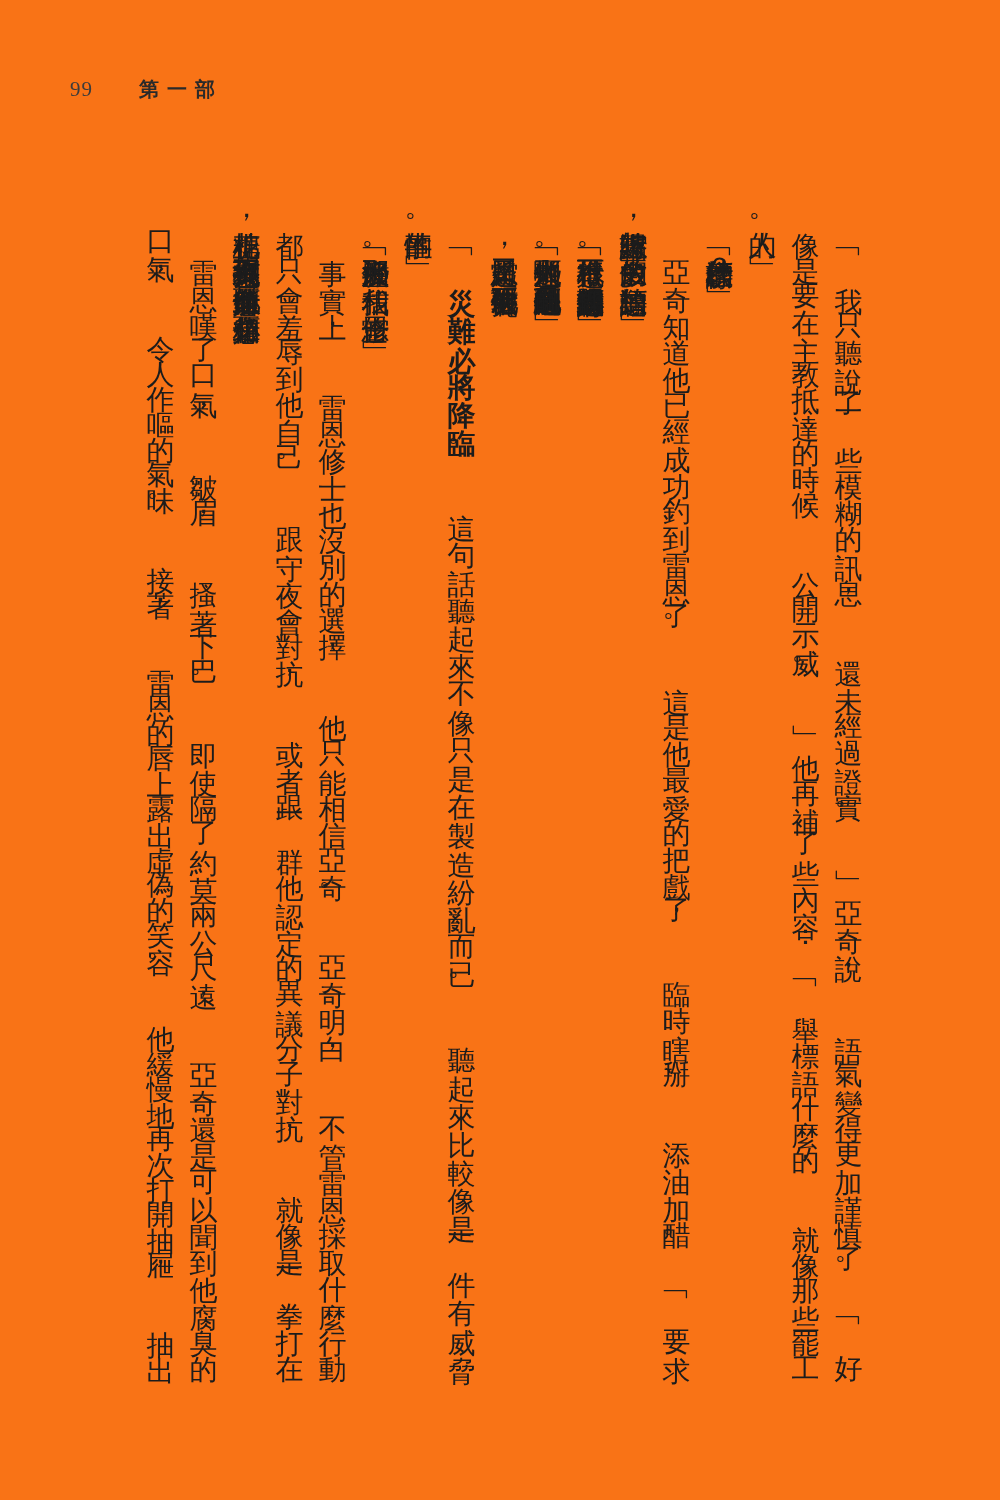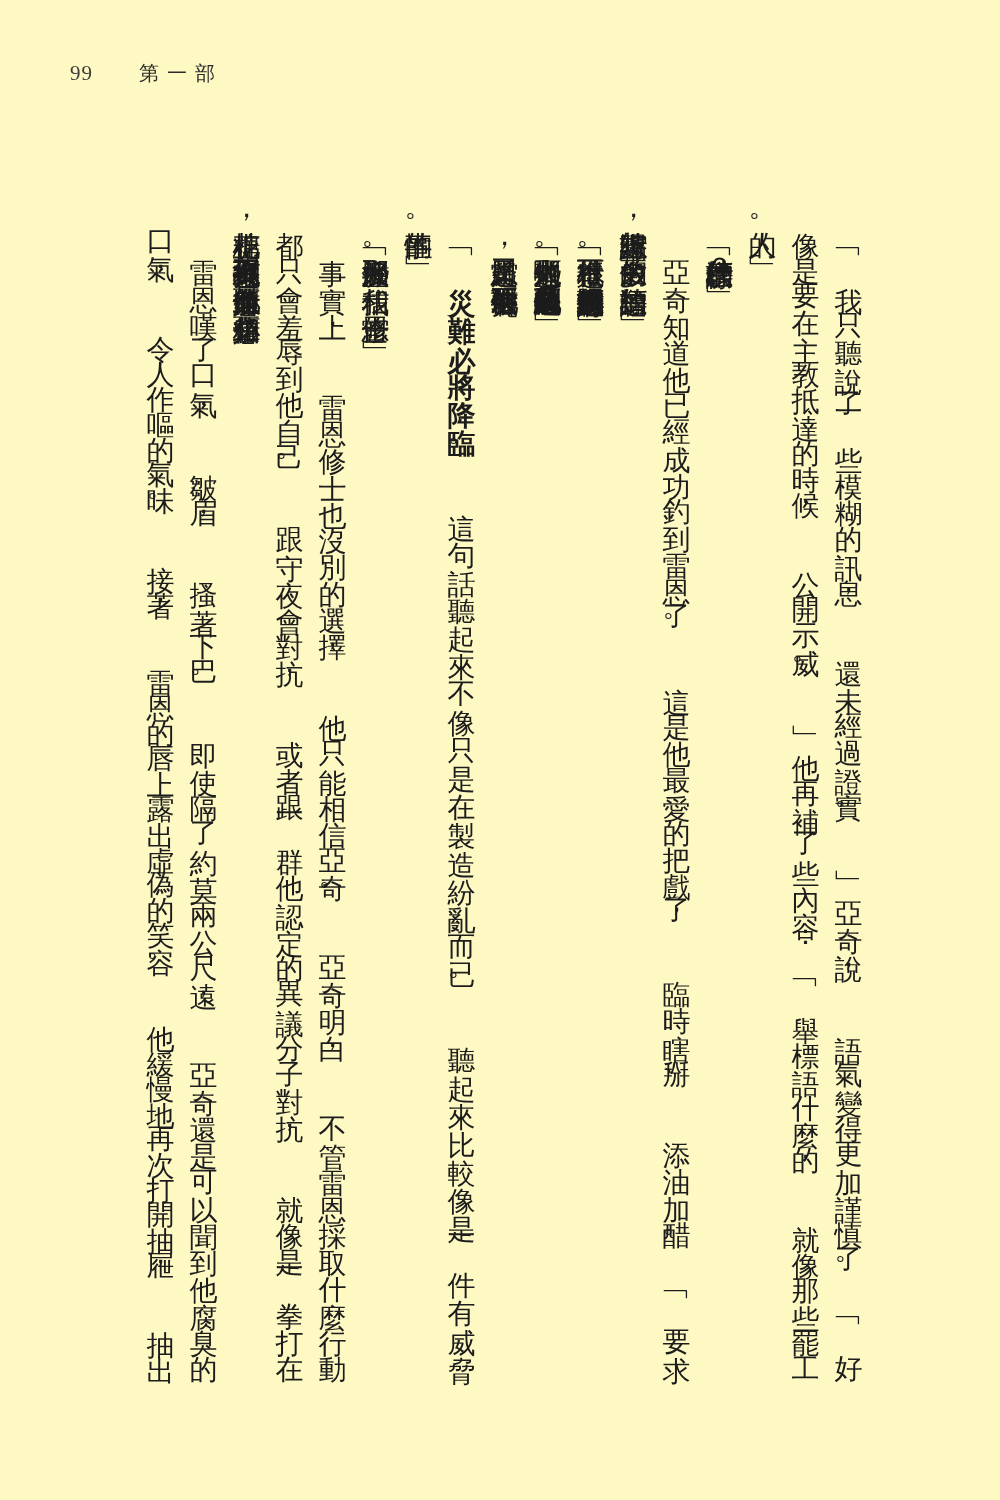--- a/index.html
+++ b/index.html
@@ -6,38 +6,39 @@
   html, body { background: #ffffff; }
   body {
     width: 1000px; height: 1500px;
     font-family: "Liberation Serif", "DejaVu Serif", serif;
     color: #1e1e1e;
     position: relative;
     overflow: hidden;
   }
   .page {
     position: absolute; inset: 0;
-    background: #fef9c3;
+    background: #f97316;
   }
   .running-head {
     position: absolute; top: 60px; left: 70px;
     display: flex; align-items: baseline;
     color: #3c3c3c;
   }
   .page-num {
     font-size: 21px;
     letter-spacing: 1px;
     color: #3c3c3c;
   }
   .section-title {
     margin-left: 46px;
     font-size: 20px;
-    font-weight: normal;
+    font-weight: bold;
     letter-spacing: 8px;
     color: #2a2a2a;
+    margin-top: 16px;
   }
   .text-block {
     position: absolute;
     top: 210px;
     right: 130px;
     height: 1124px;
     writing-mode: vertical-rl;
     -webkit-writing-mode: vertical-rl;
     font-size: 28px;
     color: #1c1c1c;

